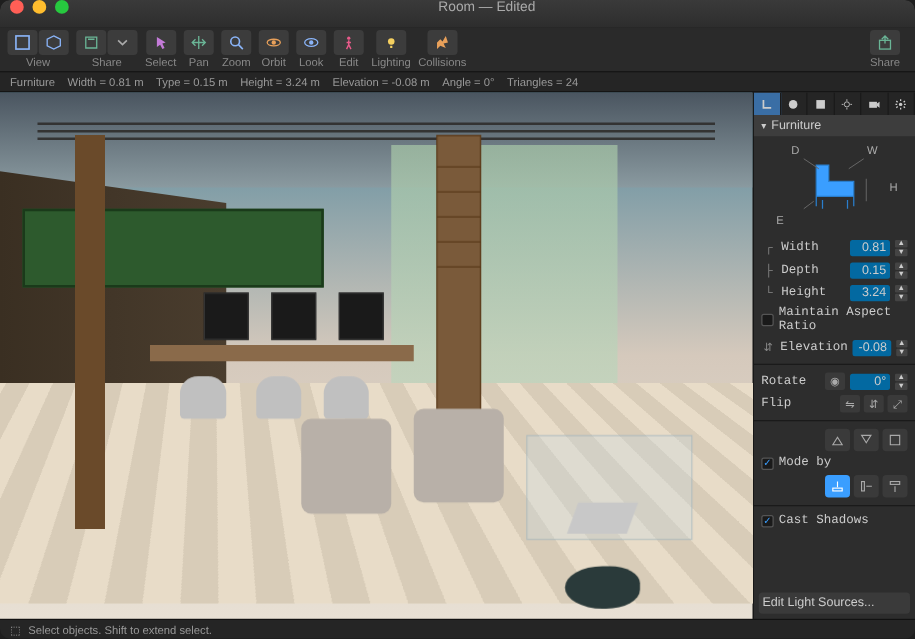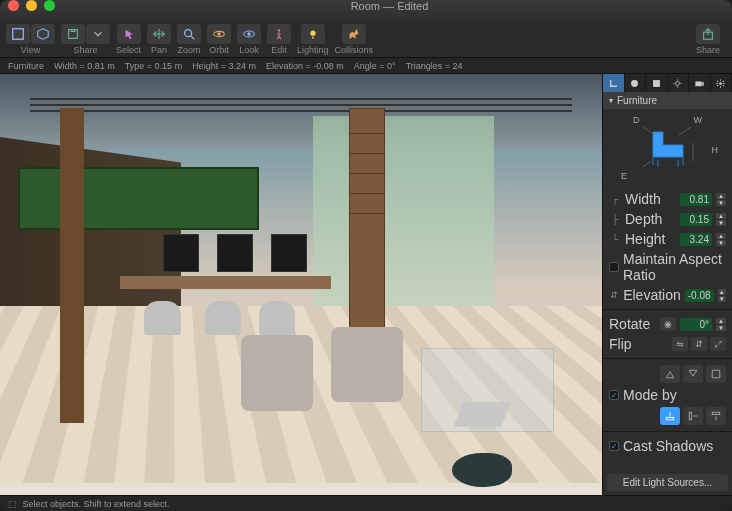--- a/index.html
+++ b/index.html
@@ -56,41 +56,41 @@
 
 .insp-header { background:#3d3d3d; padding:3px 6px; display:flex; align-items:center; gap:4px; font-size:10px; }
 .insp-header .tri { font-size:8px; }
 
 .preview { padding:8px; display:flex; justify-content:center; position:relative; height:80px; }
 .preview svg { width:70px; height:60px; }
 .dim-label { position:absolute; font-size:9px; color:#aaa; }
 
 .prop-row { display:flex; align-items:center; padding:2px 6px; gap:4px; }
 .prop-row .icon { width:12px; text-align:center; color:#888; font-size:9px; }
-.prop-row .label { flex:1; font-size:14px; color:#ccc; }
-.prop-row .val { width:32px; text-align:right; font-size:10px; color:#ccc; background:#14532d; padding:1px 3px; border-radius:2px; }
+.prop-row .label { flex:1; font-size:10px; color:#ccc;font-family:Liberation Mono, monospace; }
+.prop-row .val { width:32px; text-align:right; font-size:10px; color:#ccc; background:#0369a1; padding:1px 3px; border-radius:2px; }
 .prop-row .stepper { width:10px; display:flex; flex-direction:column; }
 .stepper div { height:6px; background:#444; font-size:6px; line-height:6px; text-align:center; cursor:pointer; border-radius:1px; margin:0.5px 0;}
 
 .checkbox { width:10px; height:10px; background:#1a1a1a; border:1px solid #555; border-radius:2px; display:inline-flex; align-items:center; justify-content:center; font-size:8px; color:#3a9eff; }
 .checkbox.checked::before { content:"✓"; }
 
 .divider { height:1px; background:#1a1a1a; margin:4px 0; }
 
 .glue-btns { display:flex; gap:3px; padding:2px 6px; flex-wrap:wrap; }
 .gbtn { width:20px; height:18px; background:#3a3a3a; border-radius:3px; display:flex; align-items:center; justify-content:center; cursor:pointer; }
 .gbtn.active { background:#3a9eff; }
 .gbtn svg { width:12px; height:12px; stroke:#aaa; fill:none; stroke-width:1.2; }
 .gbtn.active svg { stroke:#fff; }
 
 .flip-btns { display:flex; gap:3px; }
 .fbtn { width:16px; height:14px; background:#3a3a3a; border-radius:2px; display:flex;align-items:center;justify-content:center;cursor:pointer;font-size:9px;color:#aaa; }
 
 .insp-footer { margin-top:auto; padding:4px; }
-.footer-btn { background:#3a3a3a; padding:3px; text-align:center; font-size:10px; border-radius:3px; margin-top:3px; cursor:pointer; }
+.footer-btn { background:#3a3a3a; padding:3px; font-size:10px; border-radius:3px; margin-top:3px; cursor:pointer; }
 
 .statusbar { height:16px; background:#252525; display:flex; align-items:center; padding:0 8px; font-size:9px; color:#999; border-top:1px solid #111; }
 .statusbar .sicon { margin-right:6px; }
 </style>
 </head>
 <body>
 
 <div class="titlebar">
   <div class="traffic">
     <div class="tl r"></div>

